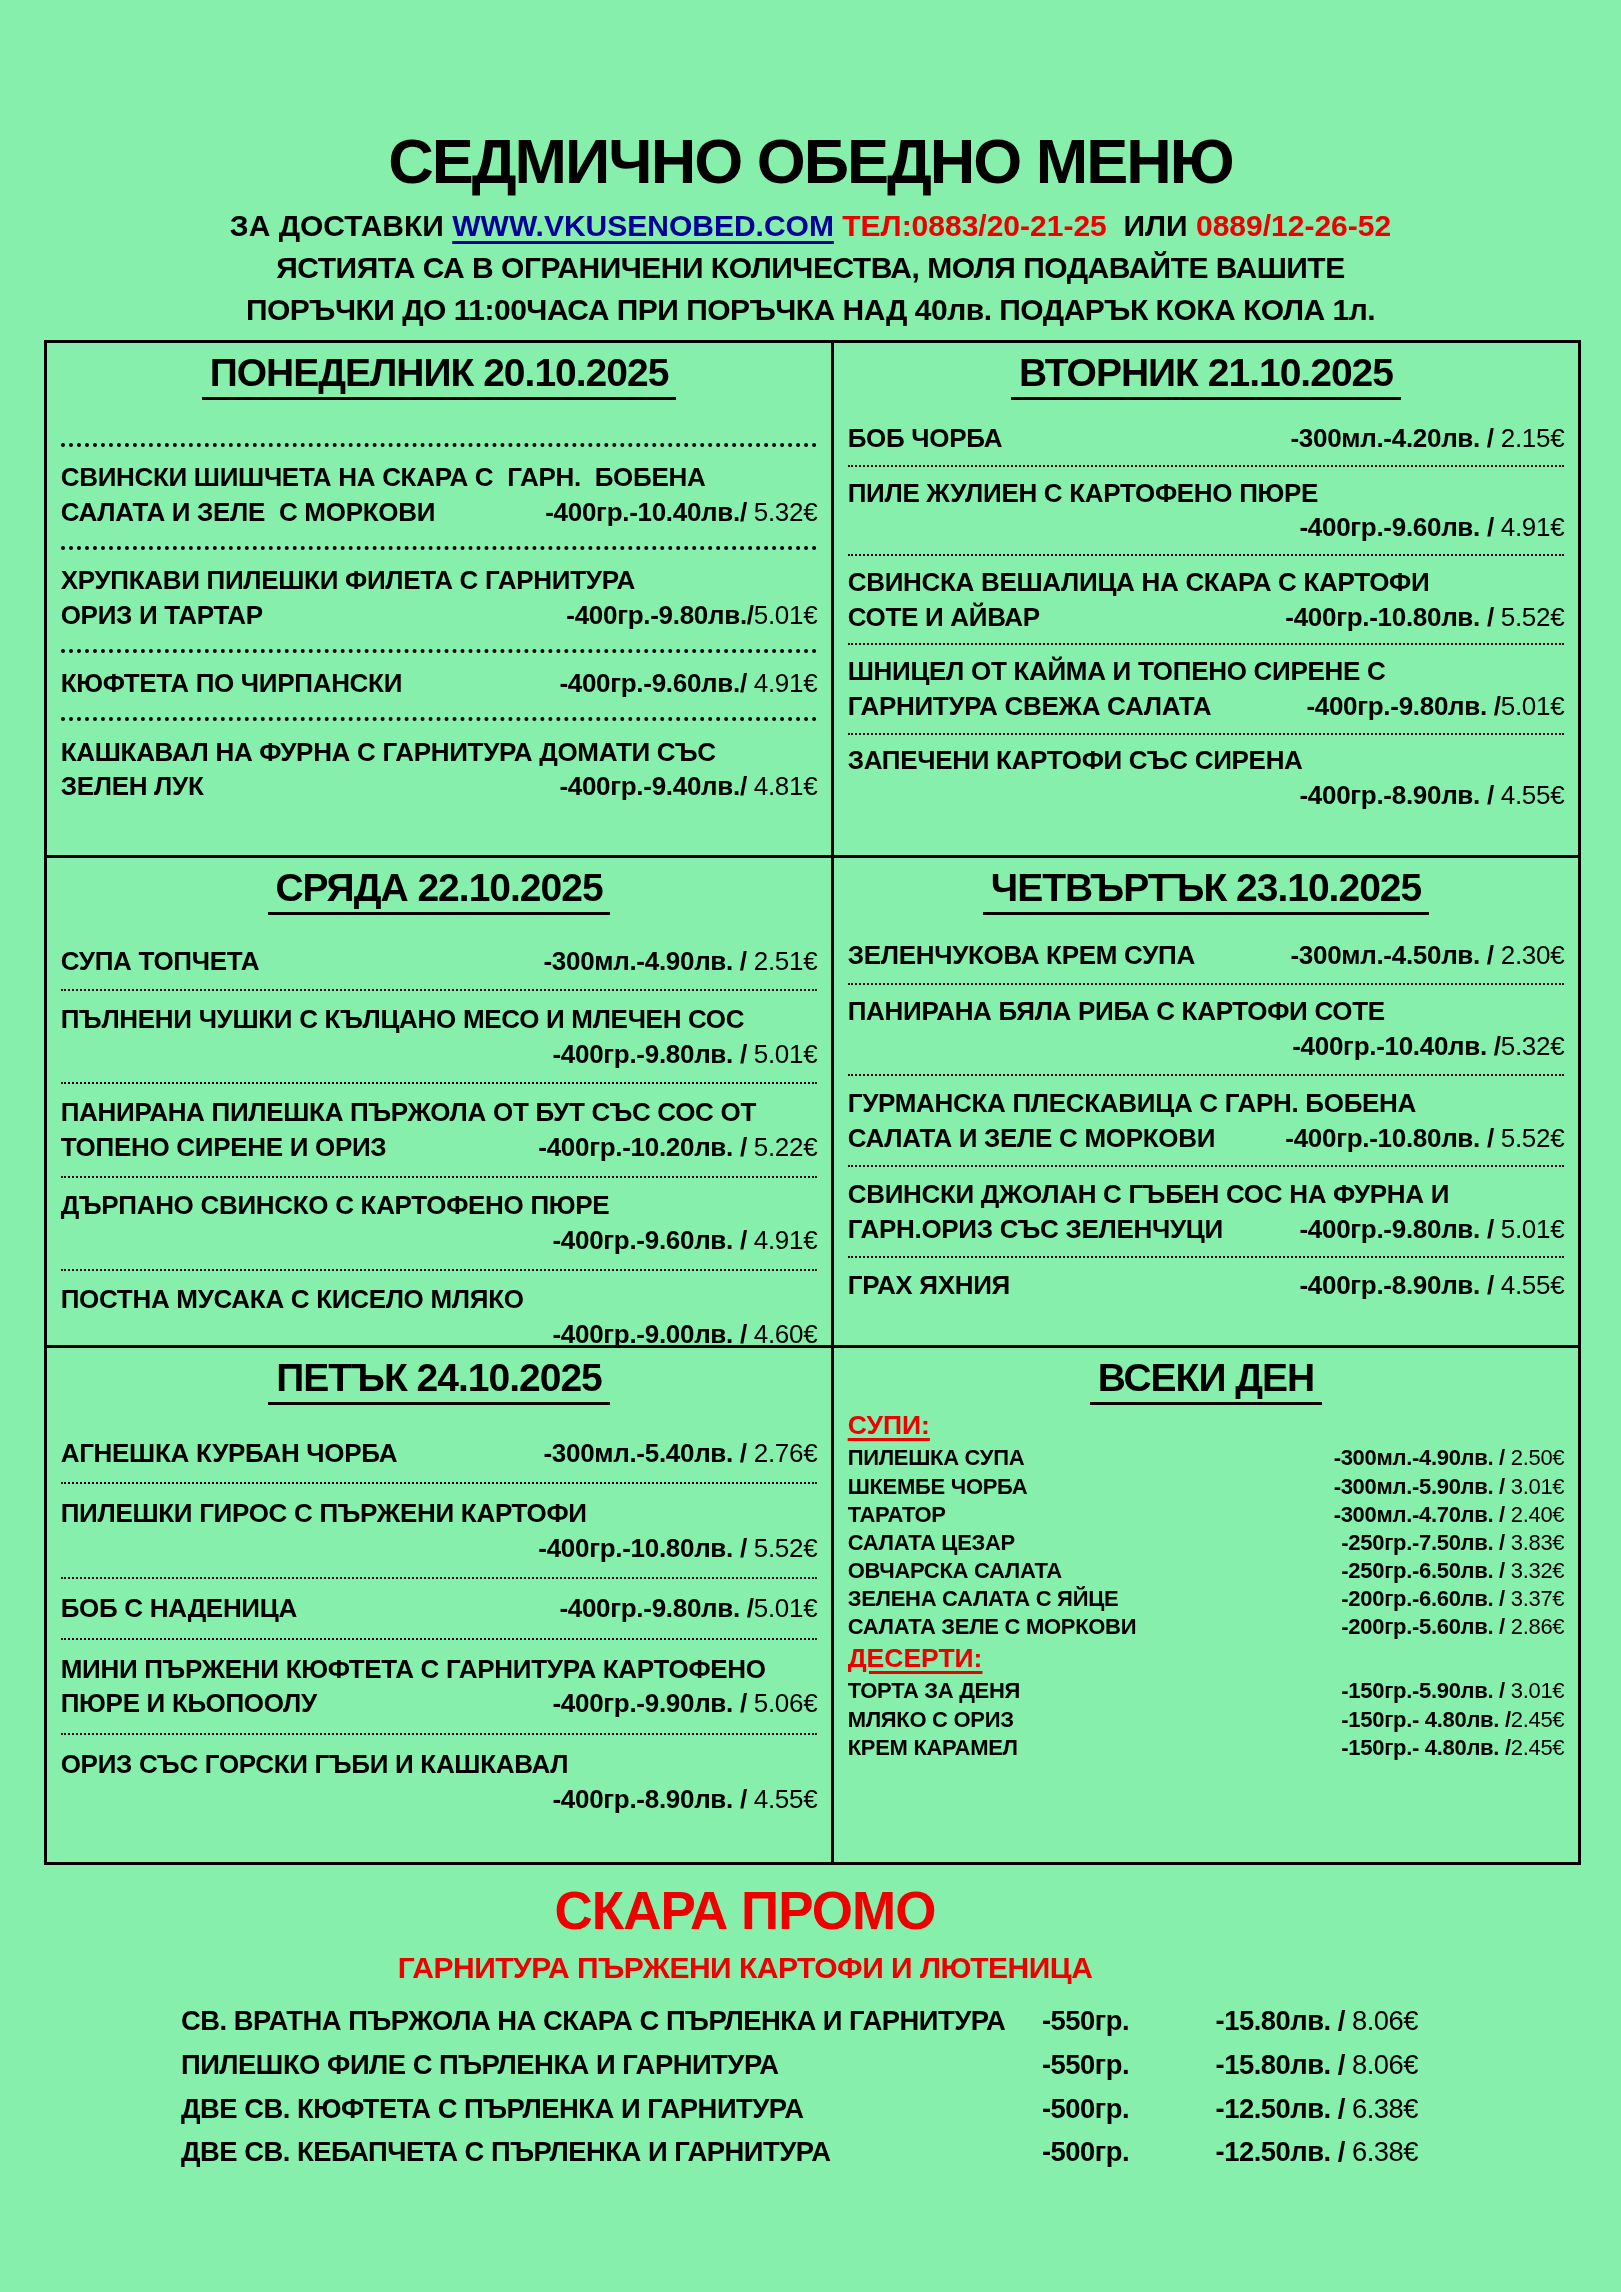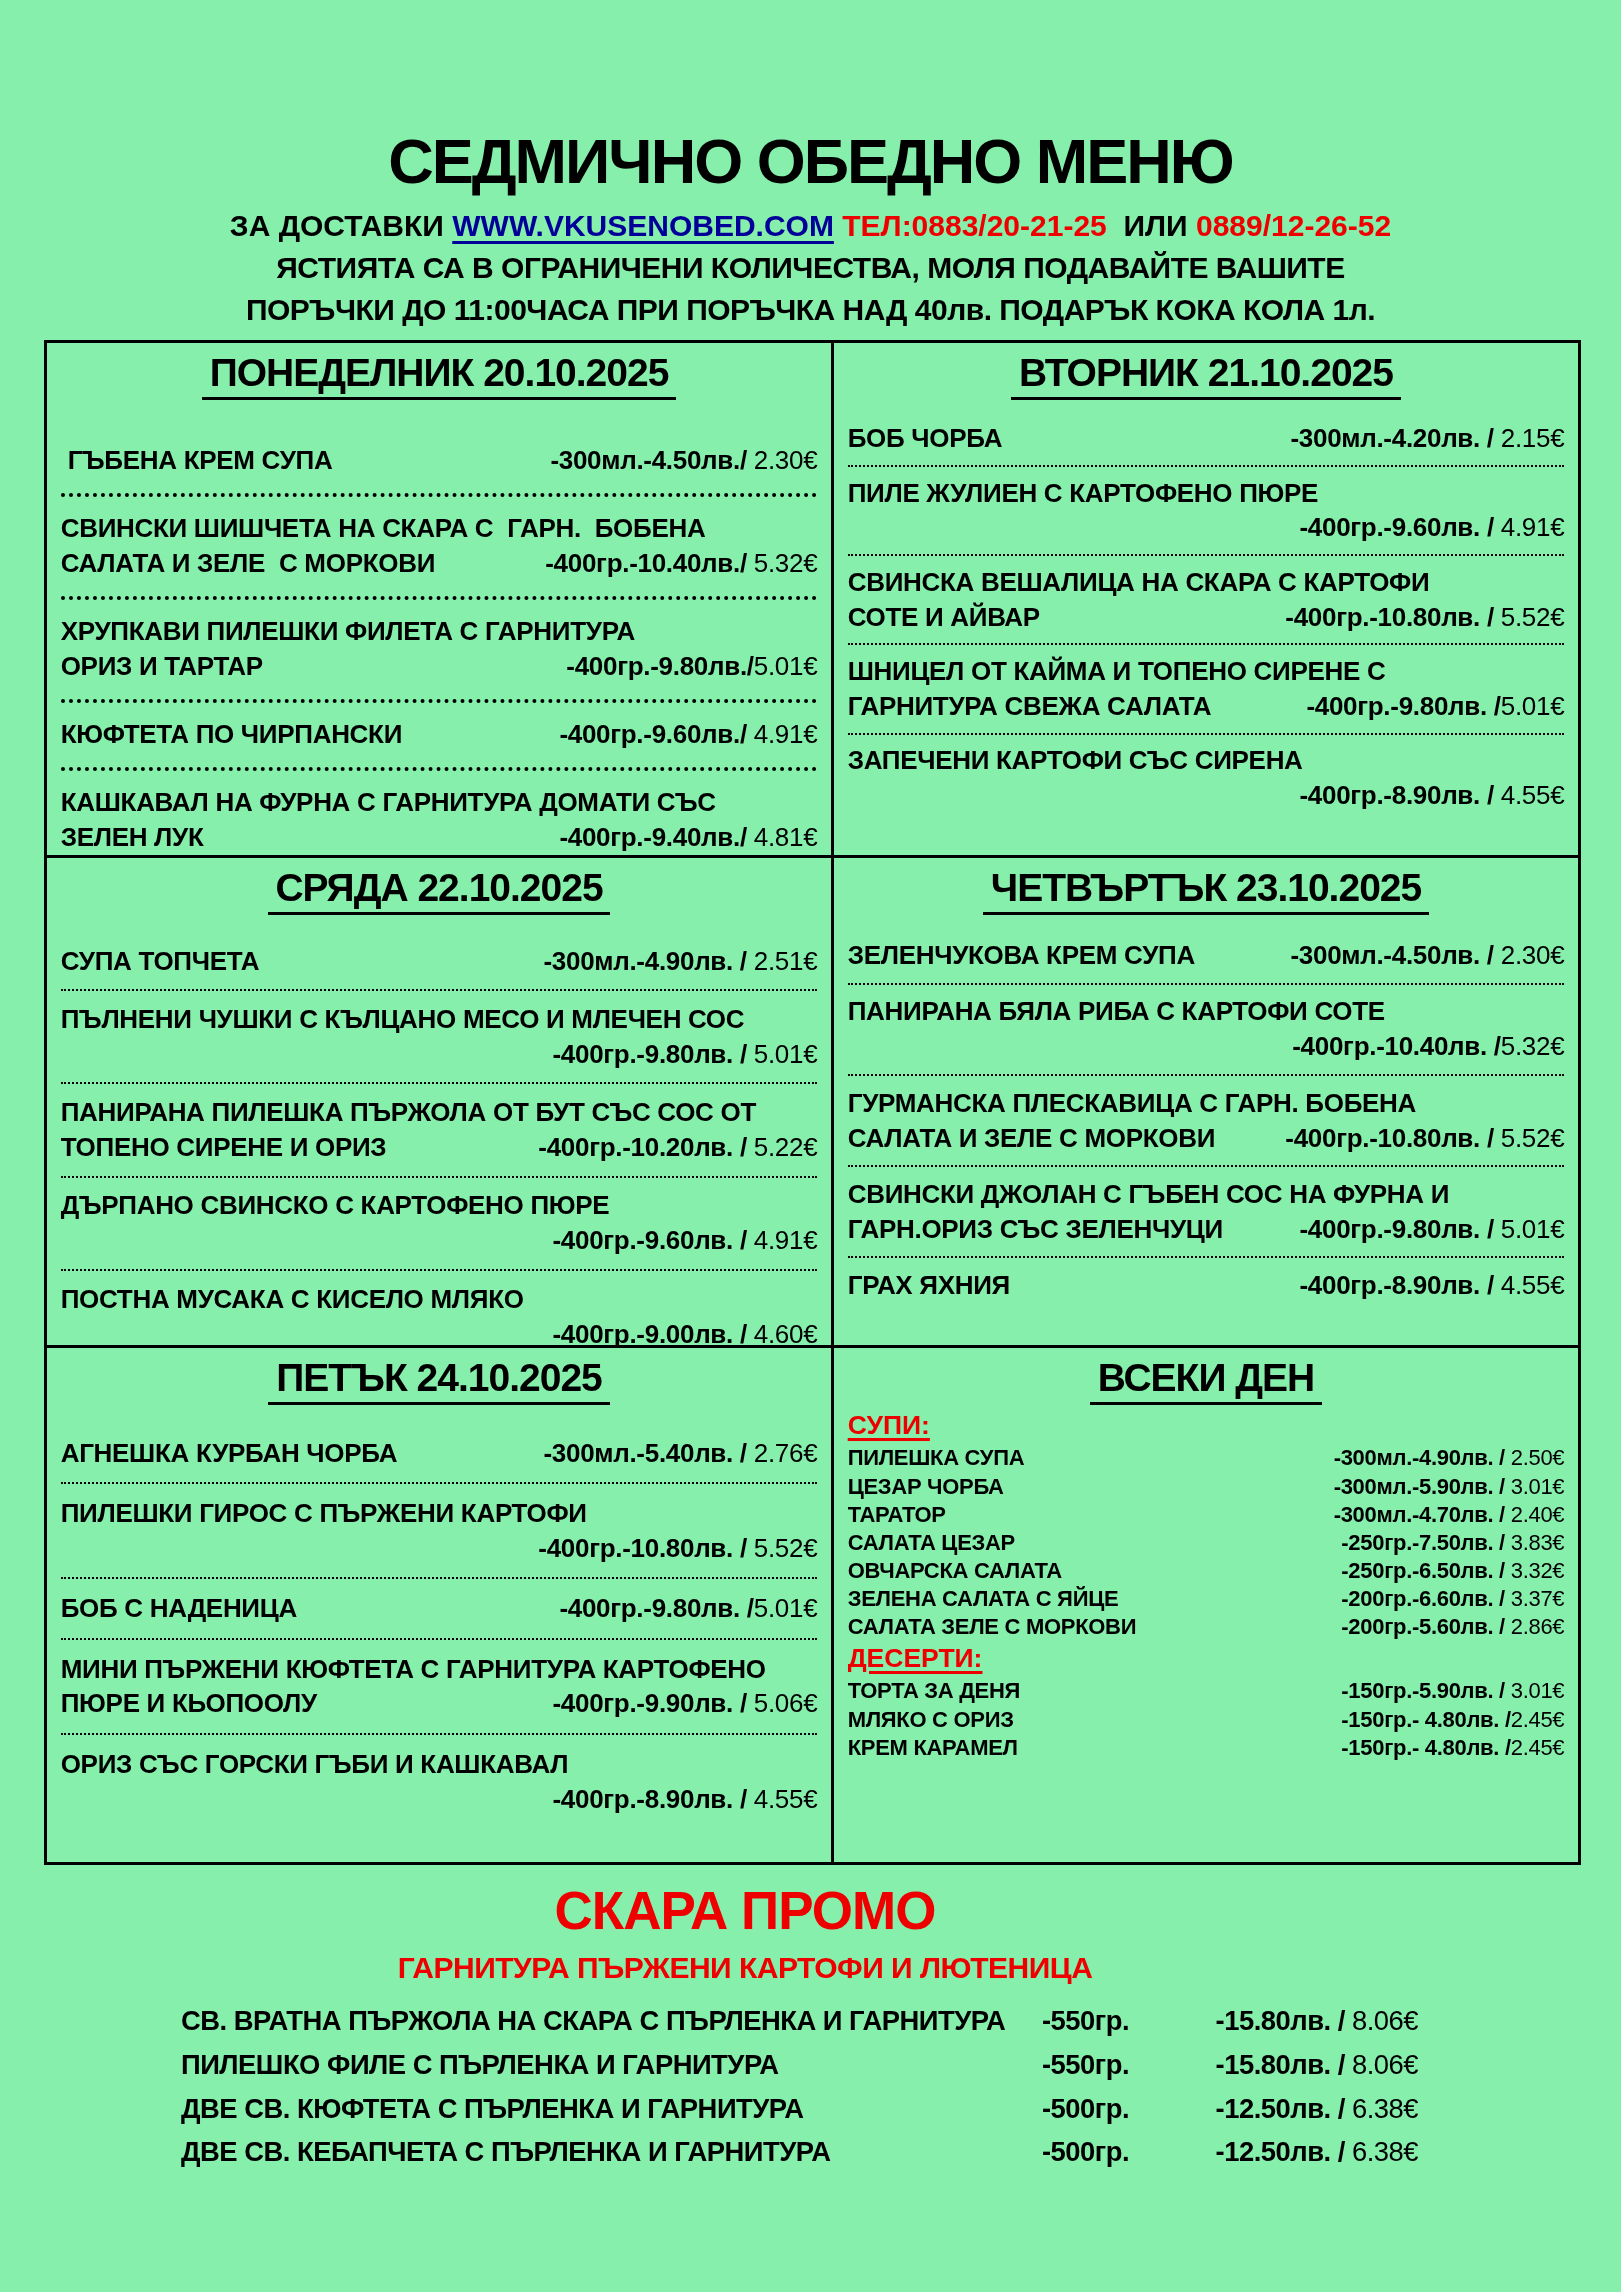--- a/index.html
+++ b/index.html
@@ -71,26 +71,20 @@
     <h1 class="page-title">СЕДМИЧНО ОБЕДНО МЕНЮ</h1>
     <p class="delivery"><span>ЗА ДОСТАВКИ </span><a class="site">WWW.VKUSENOBED.COM</a><span class="red"> ТЕЛ:0883/20-21-25</span><span>  ИЛИ </span><span class="red">0889/12-26-52</span></p>
     <p class="note">ЯСТИЯТА СА В ОГРАНИЧЕНИ КОЛИЧЕСТВА, МОЛЯ ПОДАВАЙТЕ ВАШИТЕ</p>
     <p class="note">ПОРЪЧКИ ДО 11:00ЧАСА  ПРИ ПОРЪЧКА НАД 40лв. ПОДАРЪК КОКА КОЛА 1л.</p>
   </header>
 
   <div class="menu-grid" id="menu-grid">
       <div class="cell c0 row-1 col-left">
         <h2 class="day-title"><span class="ul">ПОНЕДЕЛНИК 20.10.2025</span></h2>
         <div class="items">
-          <div class="dish">
-            <div class="dish-line">
-              <span class="dish-name"> ГЪБЕНА КРЕМ СУПА</span>
-              <span class="price"><span class="p-bold">-300мл.-4.50лв./</span><span class="p-euro"> 2.30€</span></span>
-            </div>
-          </div>
           <div class="dots"></div>
           <div class="dish">
             <div class="dish-line">
               <span class="dish-name">СВИНСКИ ШИШЧЕТА НА СКАРА С  ГАРН.  БОБЕНА</span>
             </div>
             <div class="dish-line">
               <span class="dish-name">САЛАТА И ЗЕЛЕ  С МОРКОВИ</span>
               <span class="price"><span class="p-bold">-400гр.-10.40лв./</span><span class="p-euro"> 5.32€</span></span>
             </div>
           </div>
@@ -322,21 +316,21 @@
         </div>
       </div>
       <div class="cell c5 row-3 col-right">
         <h2 class="day-title"><span class="ul">ВСЕКИ ДЕН</span></h2>
         <div><span class="ed-label">СУПИ:</span></div>
         <div class="ed-row">
           <span class="dish-name">ПИЛЕШКА СУПА</span>
           <span class="price"><span class="p-bold">-300мл.-4.90лв. /</span><span class="p-euro"> 2.50€</span></span>
         </div>
         <div class="ed-row">
-          <span class="dish-name">ЦЕЗАР ЧОРБА</span>
+          <span class="dish-name">ШКЕМБЕ ЧОРБА</span>
           <span class="price"><span class="p-bold">-300мл.-5.90лв. /</span><span class="p-euro"> 3.01€</span></span>
         </div>
         <div class="ed-row">
           <span class="dish-name">ТАРАТОР</span>
           <span class="price"><span class="p-bold">-300мл.-4.70лв. /</span><span class="p-euro"> 2.40€</span></span>
         </div>
         <div class="ed-row">
           <span class="dish-name">САЛАТА ЦЕЗАР</span>
           <span class="price"><span class="p-bold">-250гр.-7.50лв. /</span><span class="p-euro"> 3.83€</span></span>
         </div>

